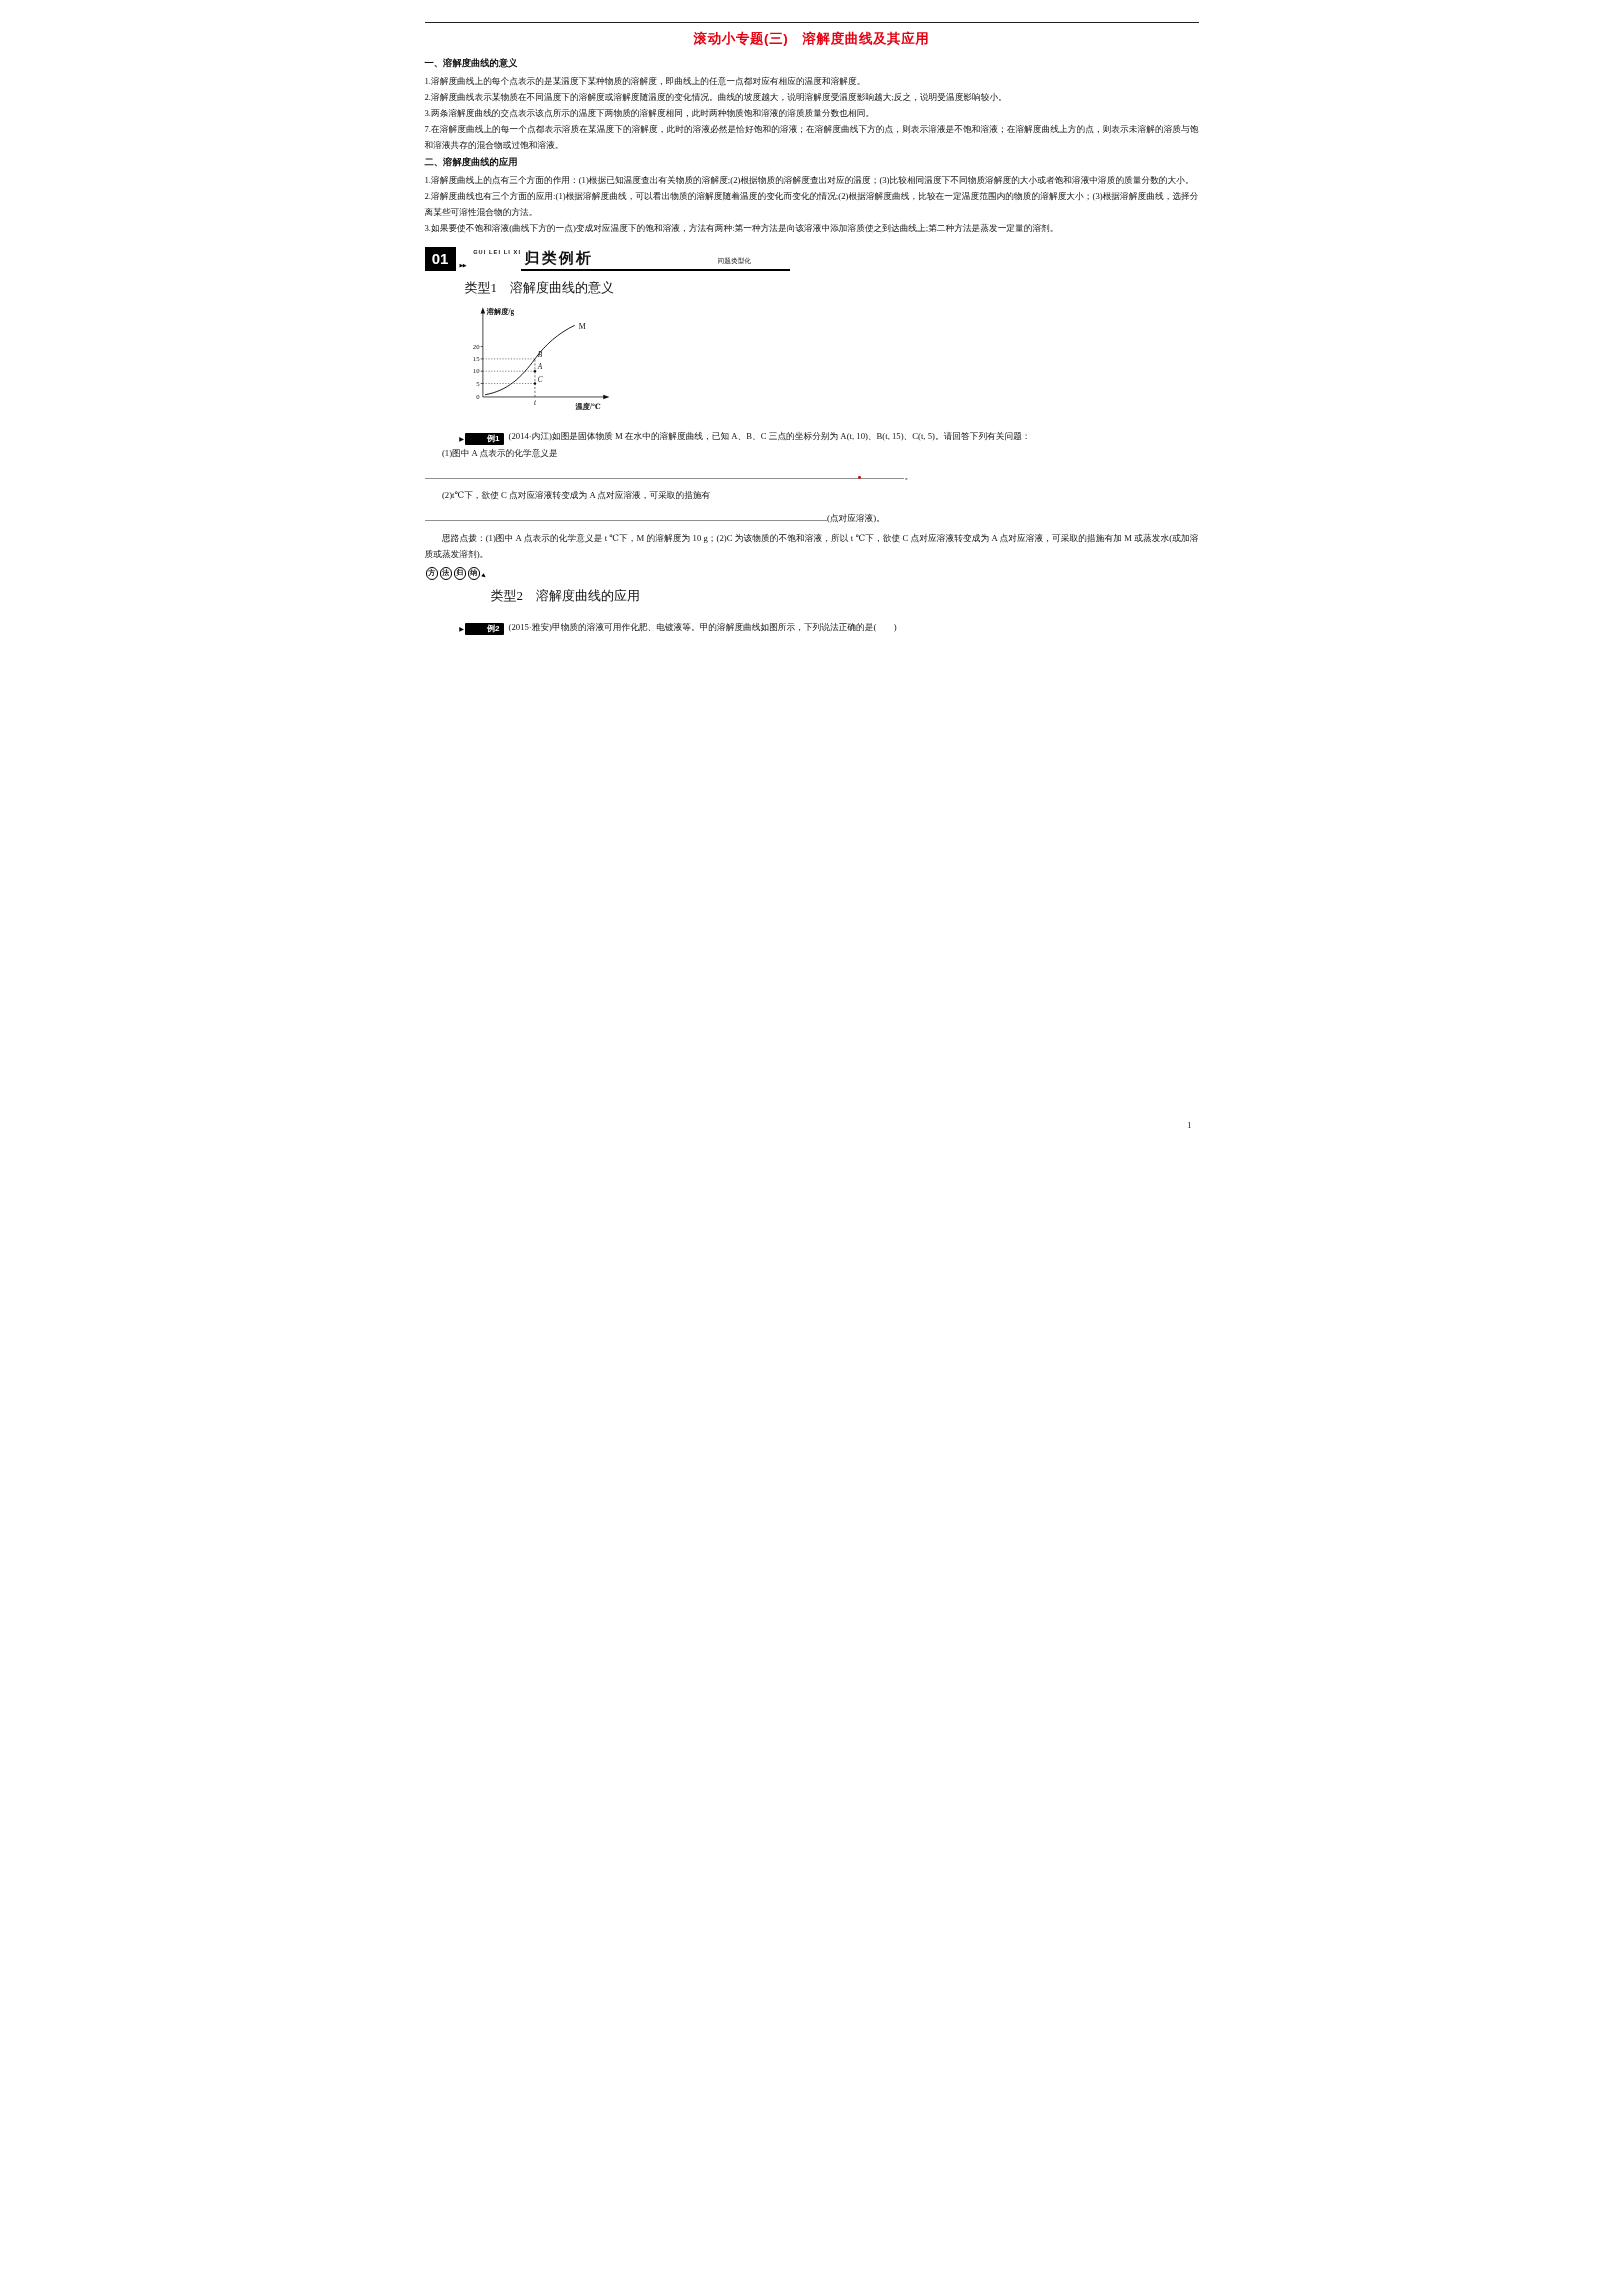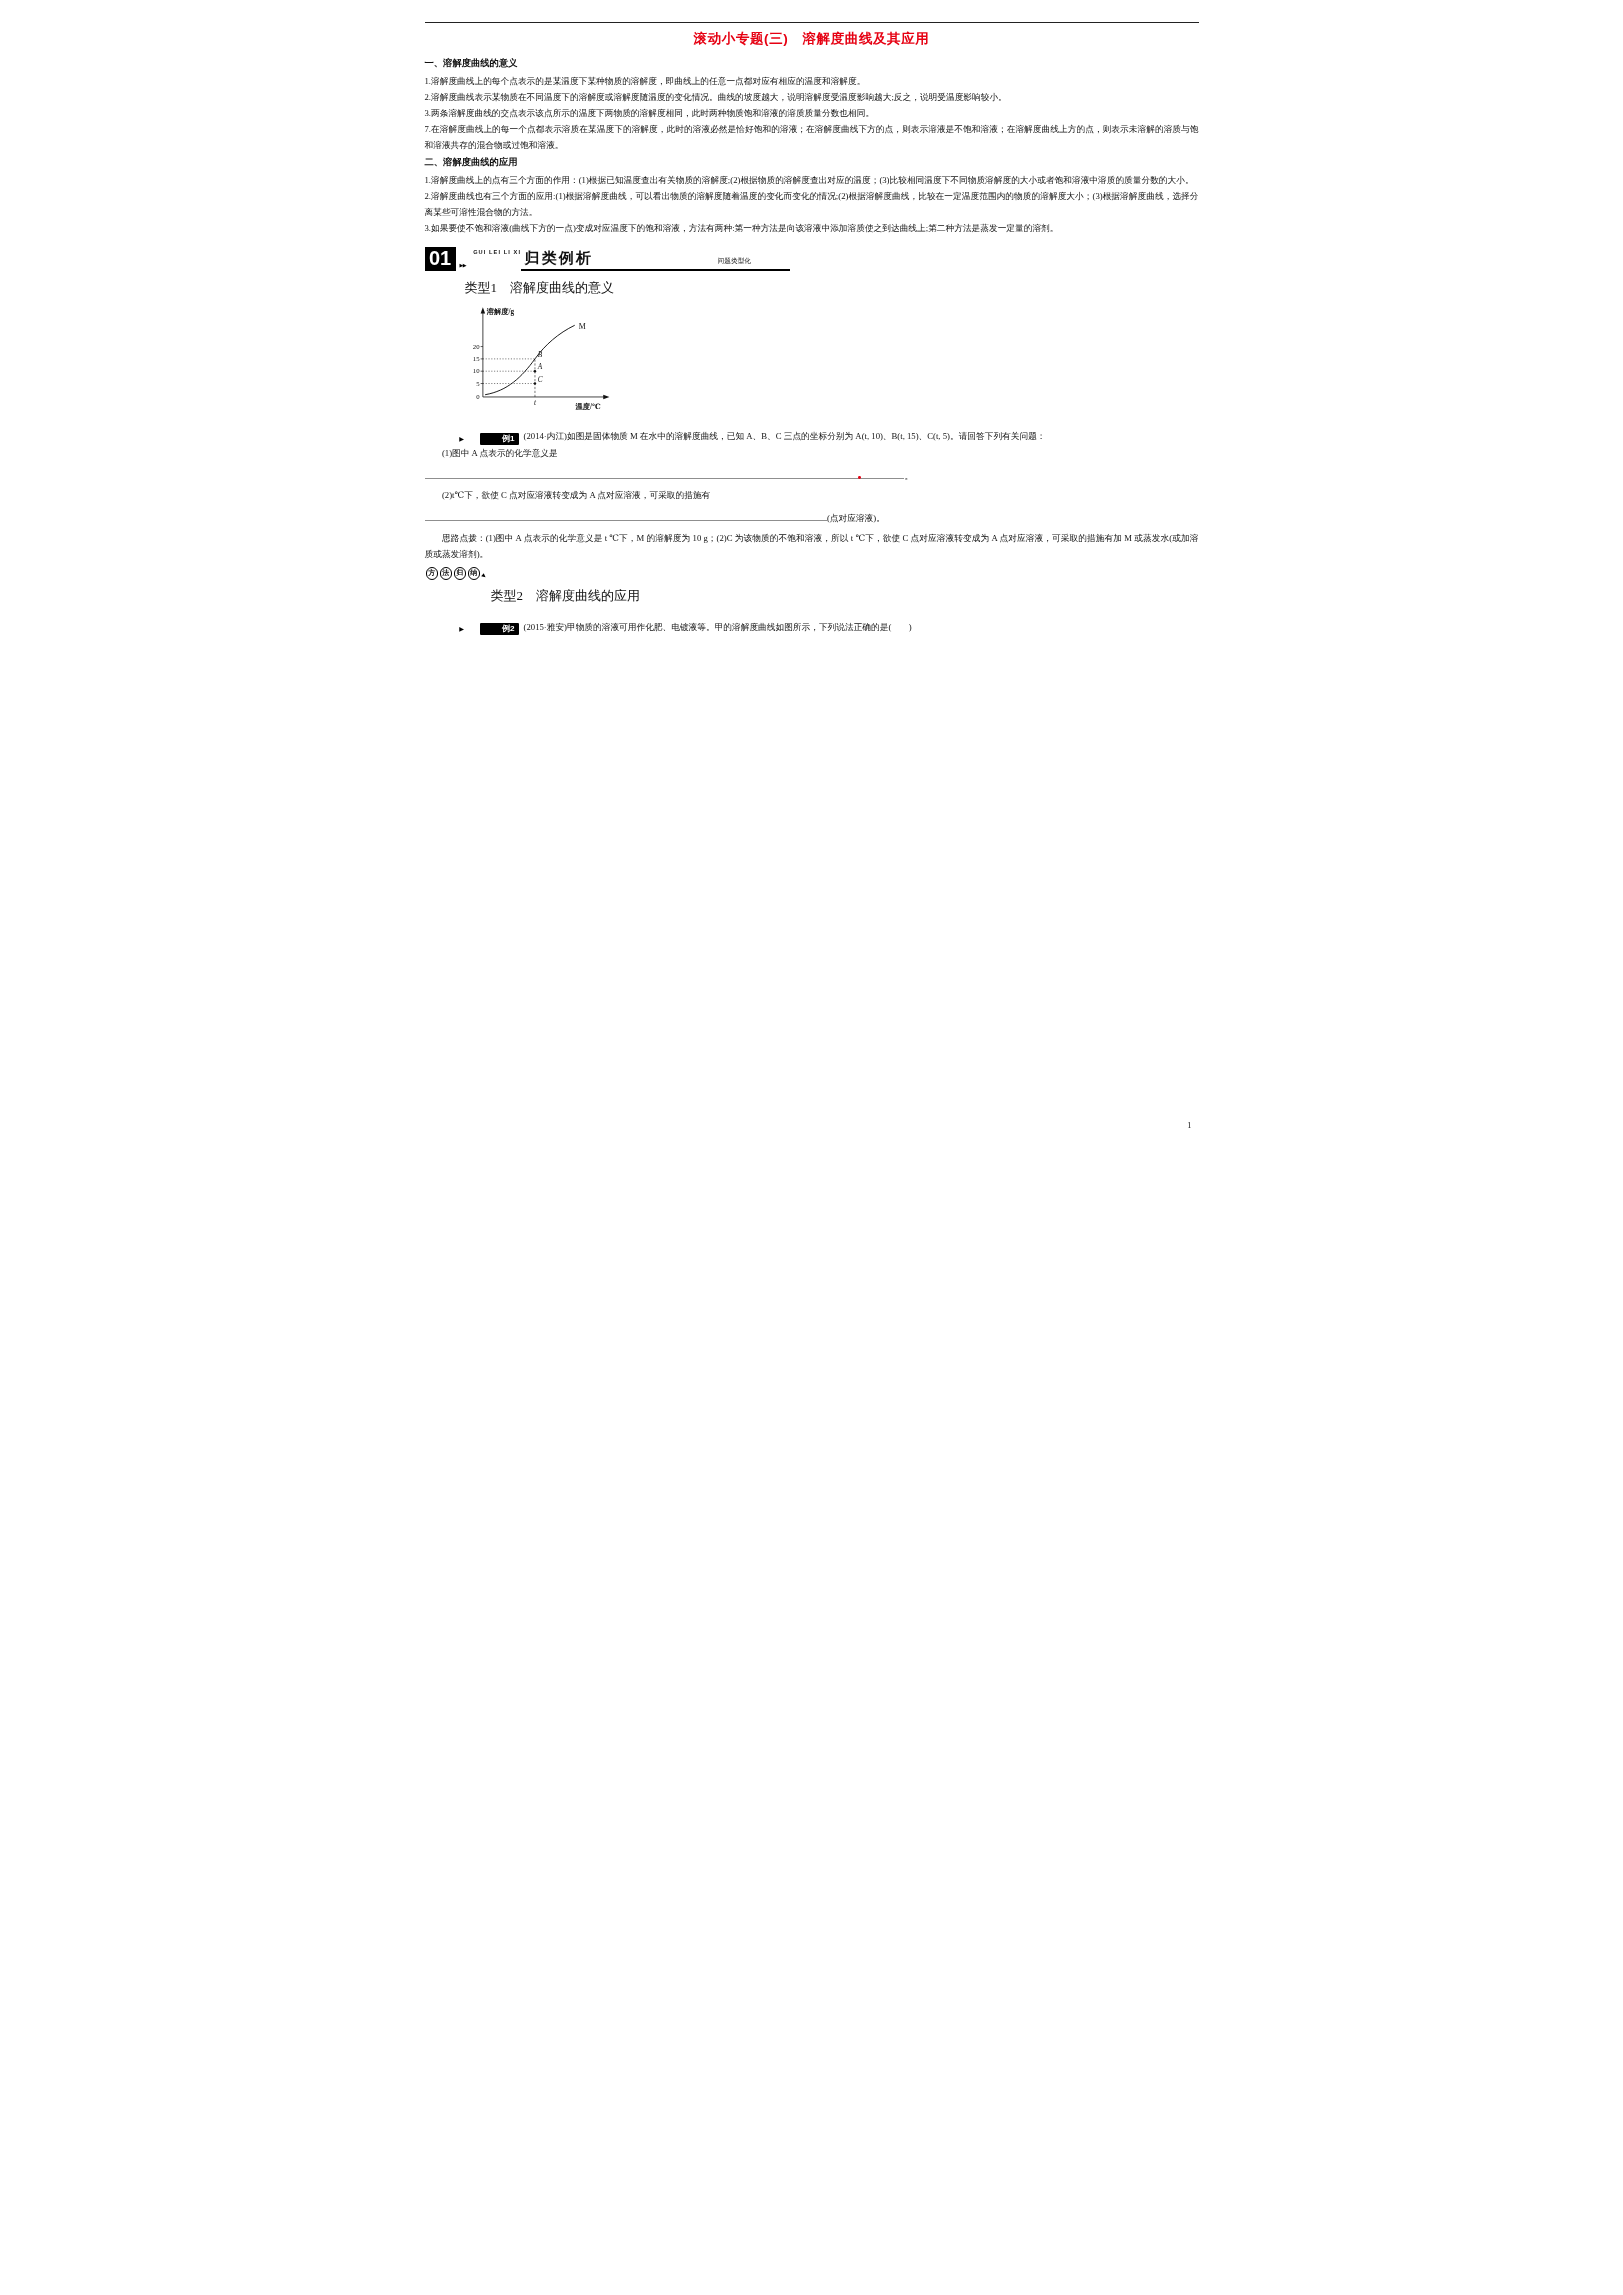--- a/index.html
+++ b/index.html
@@ -37,42 +37,42 @@
     text-align:justify;
   }
   .indent { text-indent:2em; }
   .example-lead { margin-top:10px; }
 
   
   .guilei { display:flex; align-items:flex-end; gap:3.9px; margin:11.2px 0 5.6px 0;
             font-family:"Liberation Sans","DejaVu Sans",sans-serif; }
   .guilei-num {
     width:31px; height:23.6px; background:#000; color:#fff;
-    font-size:20px; font-weight:bold;
+    font-size:15px; font-weight:bold;
     display:flex; align-items:center; justify-content:center;
   }
   .guilei-arrows { font-size:5px; color:#000; padding-bottom:2.8px; letter-spacing:-0.6px; }
   .guilei-main { display:flex; flex-direction:row; }
   .guilei-caps { font-size:5.6px; font-weight:bold; letter-spacing:1.1px; margin-left:3.4px; }
   .guilei-titlerow {
     display:flex; align-items:flex-end; justify-content:space-between;
     width:269px; border-bottom:2px solid #000; padding:0 39px 1.1px 3.4px;
   }
   .guilei-title { font-size:15px; font-weight:bold; letter-spacing:2.2px; }
   .guilei-sub { font-size:6.7px; padding-bottom:1.7px; }
 
   .type-heading { font-size:13px; line-height:1.9; margin-top:1.1px;margin-left:40px; }
 
   
   .chart-wrap { margin:3.4px 0 5.6px 31px; }
   .chart-text { font-family:"Liberation Serif","DejaVu Serif",serif; fill:#111; }
 
   
   .ex-badge {
-    display:inline-flex; align-items:center; gap:16px;
+    display:inline-flex; align-items:center; gap:1px;
     font-family:"Liberation Sans","DejaVu Sans",sans-serif;
     margin-right:4.5px; vertical-align:-1.1px;
   }
   .ex-play { color:#000; font-size:6.2px; line-height:1; }
   .ex-label {
     background:#000; color:#fff; font-weight:bold;
     font-size:8.1px; line-height:12.3px; padding:0 4.5px; border-radius:1.1px;
   }
 
   

